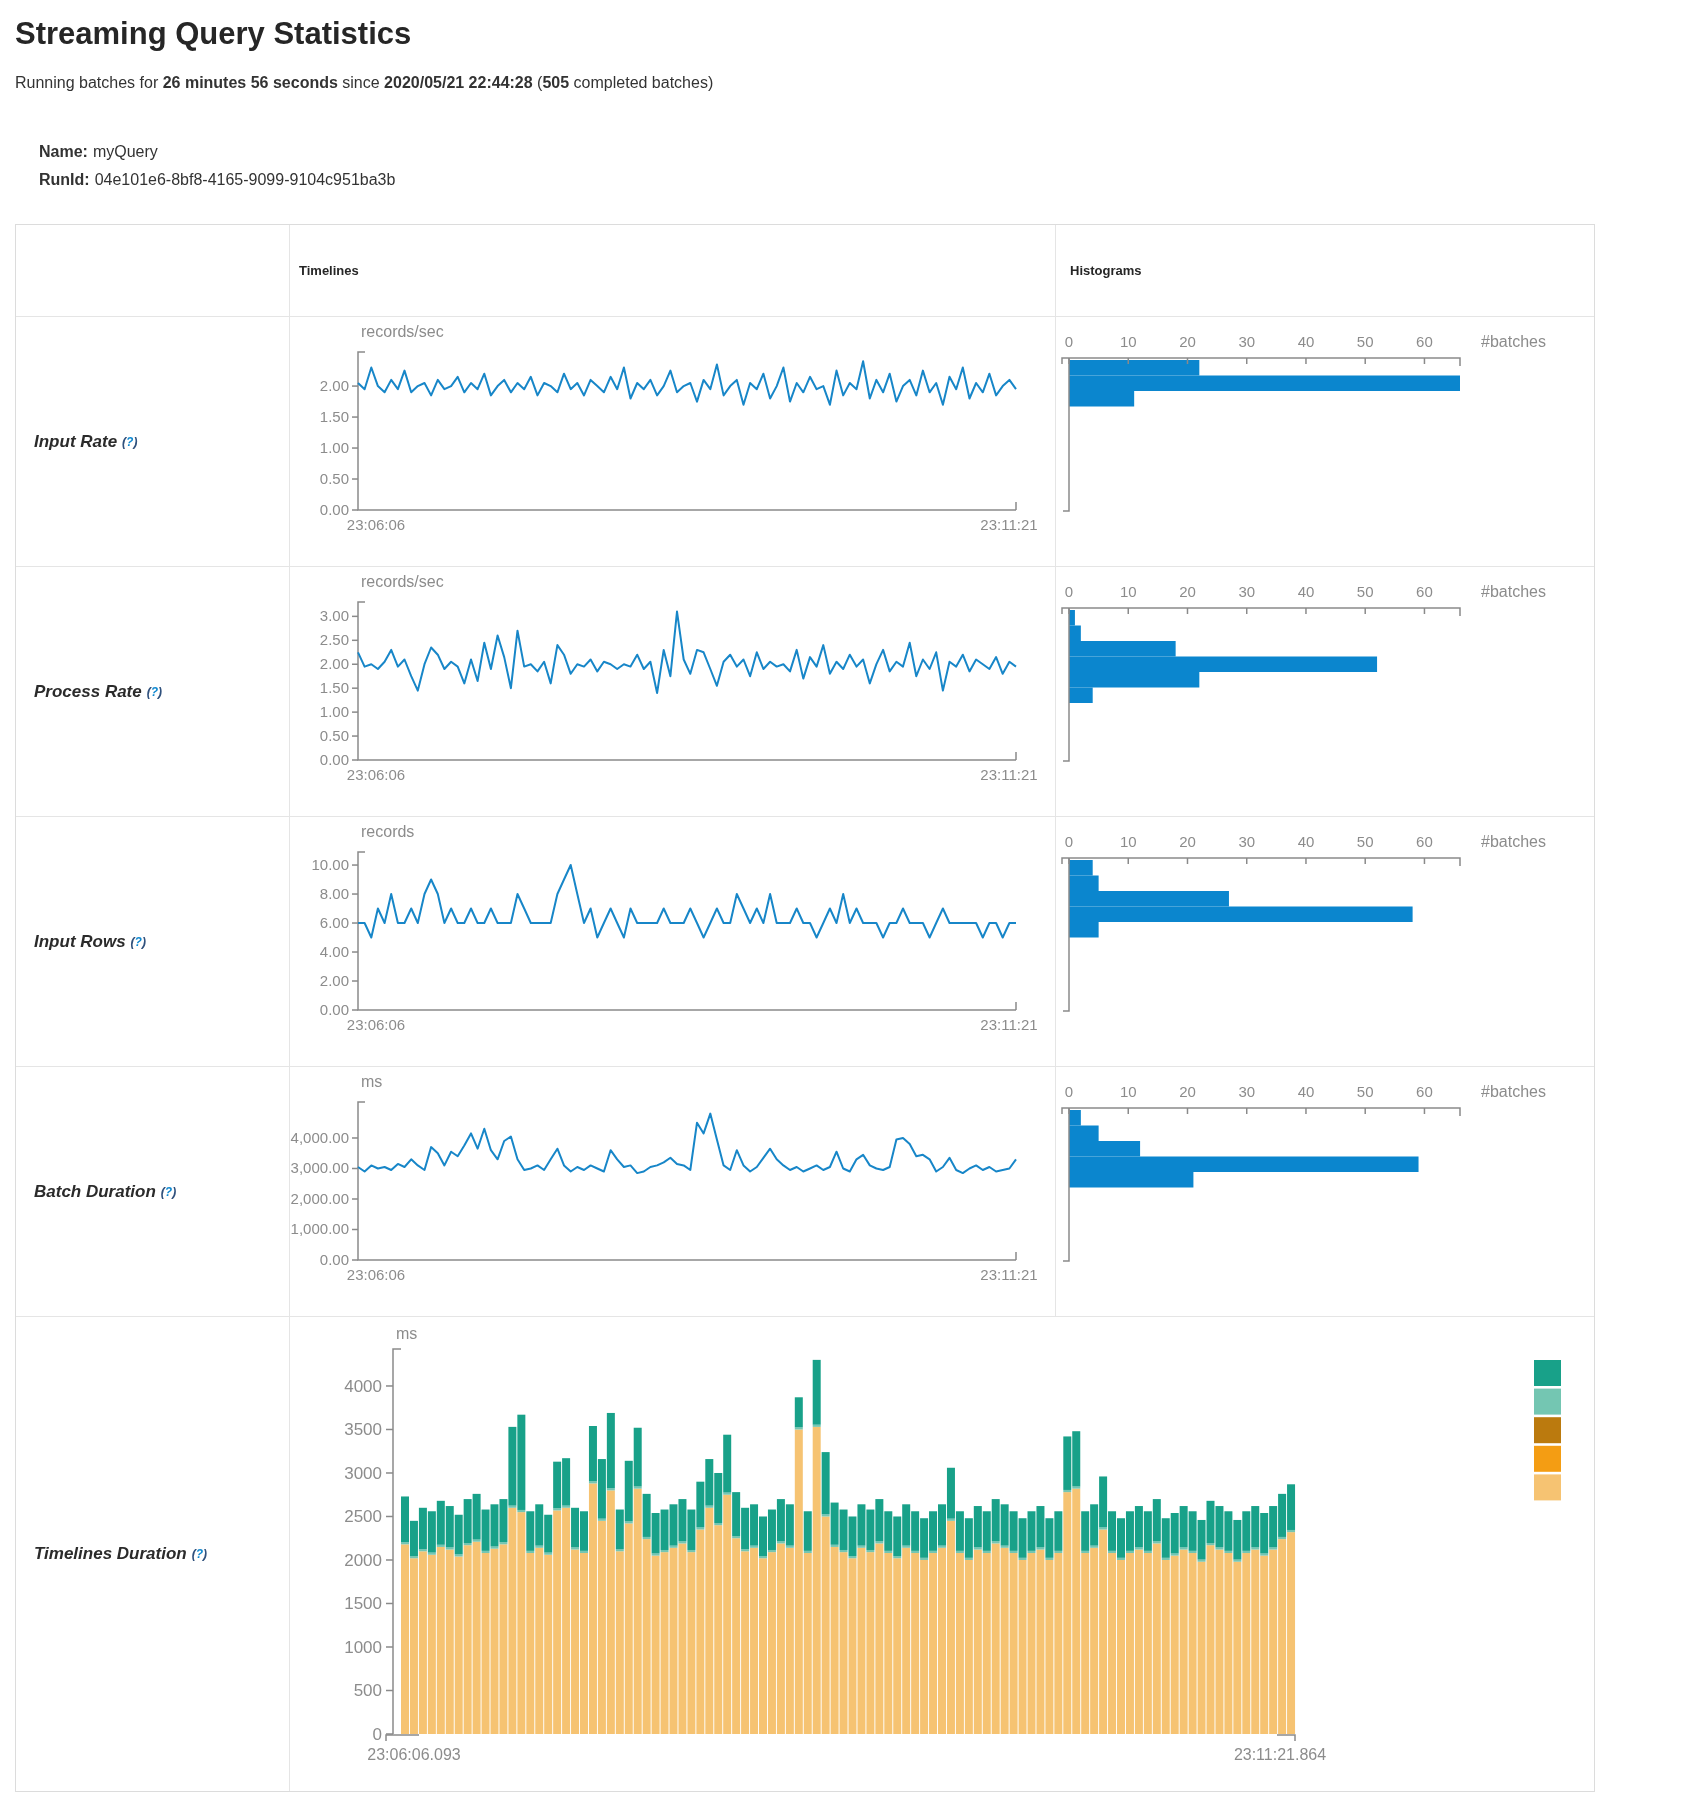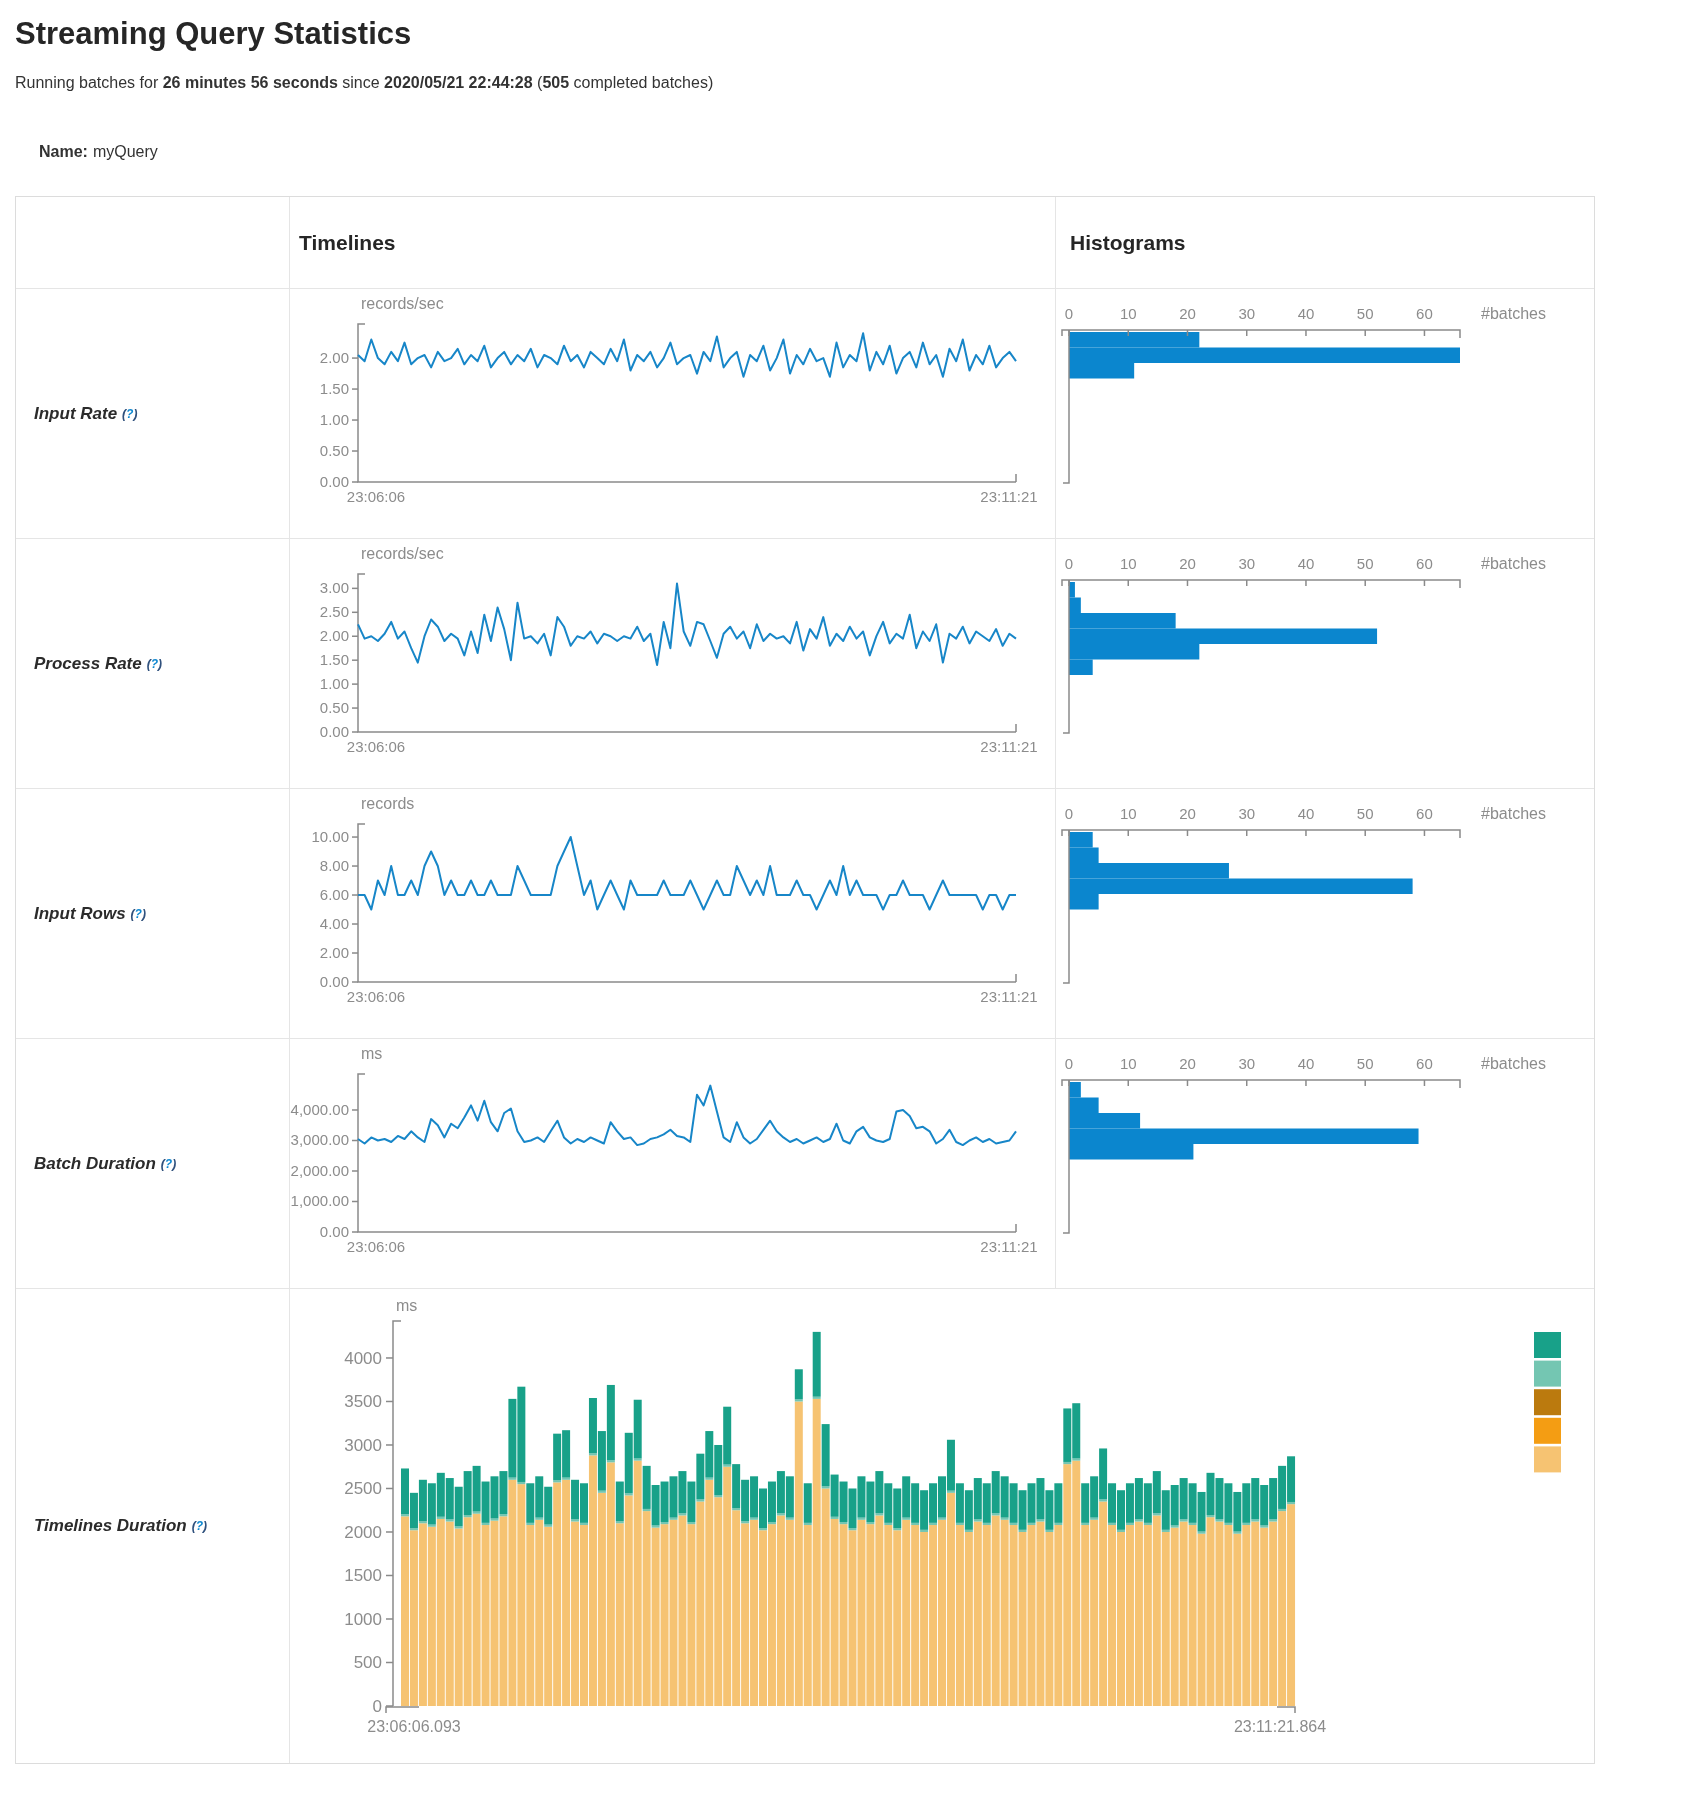--- a/index.html
+++ b/index.html
@@ -10,40 +10,41 @@
   .subtitle b{font-weight:bold;}
   .meta{font-size:16px;line-height:28px;margin:0 0 30px 0;}
   .meta .row{white-space:nowrap;margin-left:24px;}
   .meta b{font-weight:bold;}
   .meta span.v{margin-left:5px;}
   .tbl{display:grid;grid-template-columns:274px 766px 538px;grid-template-rows:92px 250px 250px 250px 250px 474px;
        width:1578px;border:1px solid #dcdcdc;background:#fff;}
   .cell{border-right:1px solid #e5e5e5;border-bottom:1px solid #e5e5e5;position:relative;box-sizing:border-box;}
   .cell.lastcol{border-right:none;}
   .cell.lastrow{border-bottom:none;}
-  .hdr{display:flex;align-items:center;font-weight:bold;font-size:21px;color:#262626;}
+  .hdr{display:flex;align-items:center;font-weight:bold;font-size:13px;color:#262626;}
   .hdr.t{padding-left:9px;}
   .hdr.h{padding-left:14px;text-align:right;}
   .rowlabel{display:flex;align-items:center;padding-left:18px;font-weight:bold;font-size:17px;color:#2b2b2b;font-style:italic;}
   .rowlabel sup{font-size:12px;margin-left:5px;color:#30517d;font-weight:bold;}
   .rowlabel sup .q{color:#0d87d0;cursor:pointer;}
   .span2{grid-column:2/4;}
   svg{display:block;}
   svg text{font-family:"Liberation Sans",sans-serif;}
 </style>
 </head>
 <body>
 
 <div class="wrap">
   <h1>Streaming Query Statistics</h1>
 
   <div class="subtitle"><span>Running batches for </span><b>26 minutes 56 seconds</b><span> since </span><b>2020/05/21 22:44:28</b><span> (</span><b>505</b><span> completed batches)</span></div>
 
   <div class="meta">
     <div class="row"><b>Name:</b><span class="v">myQuery</span></div>
+    <div class="row"><b>RunId:</b><span class="v">04e101e6-8bf8-4165-9099-9104c951ba3b</span></div>
   </div>
 
   <div class="tbl">
 
     <div class="cell"></div>
     <div class="cell hdr t">Timelines</div>
     <div class="cell hdr h lastcol">Histograms</div>
 
     <div class="cell rowlabel">
         <span>Input Rate</span>

